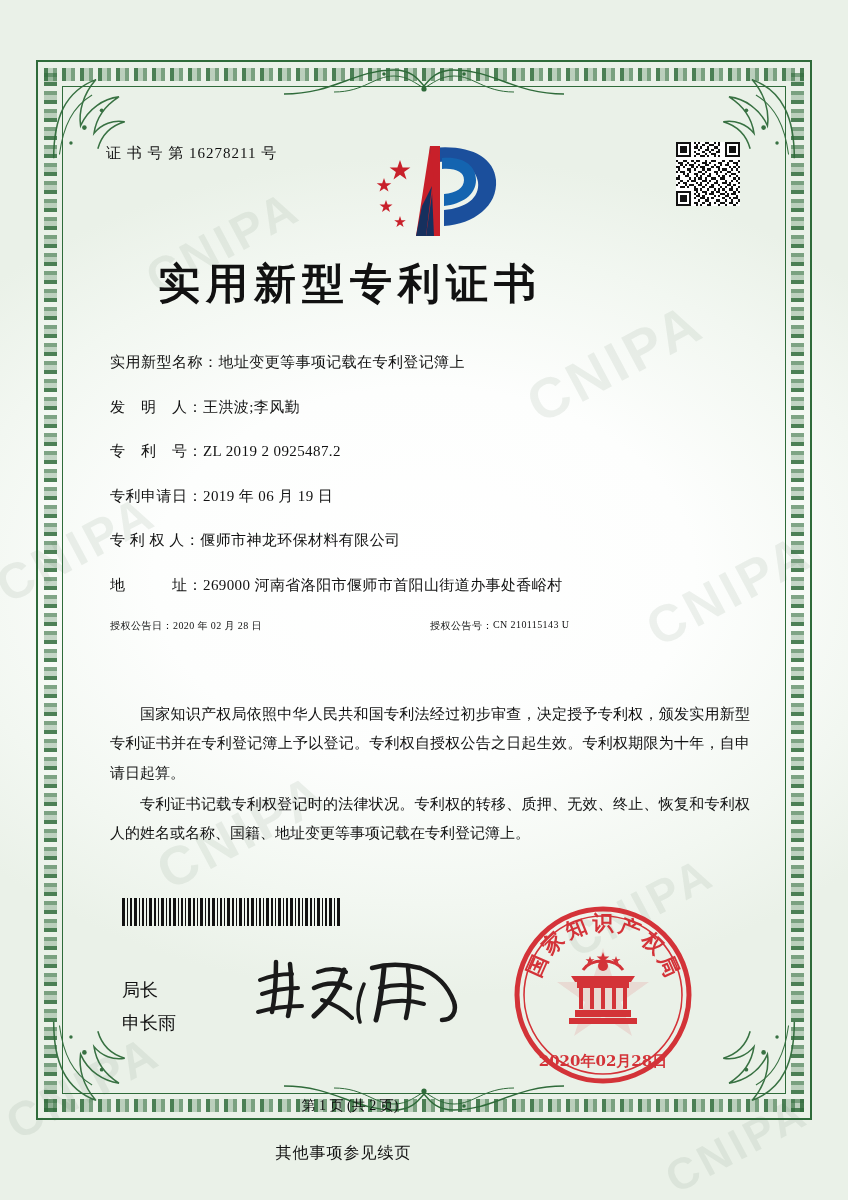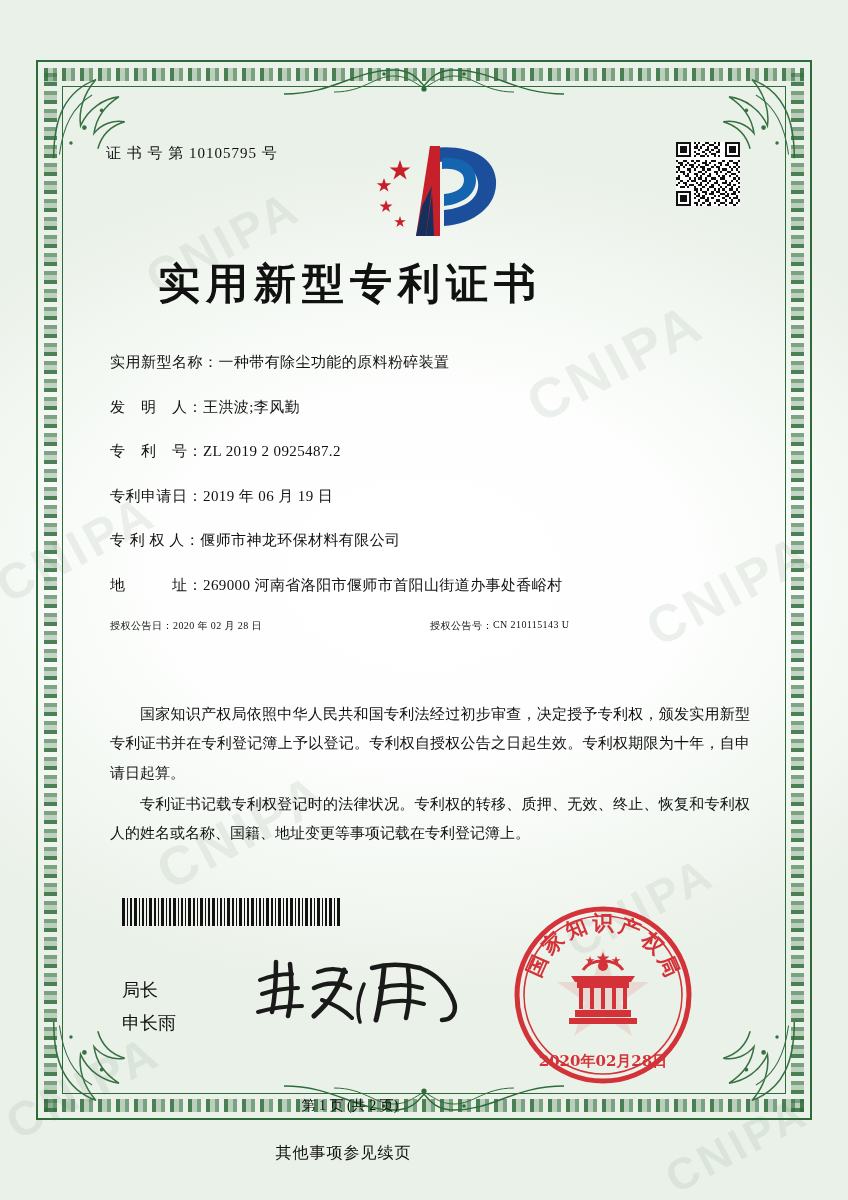--- a/index.html
+++ b/index.html
@@ -324,21 +324,21 @@
   <div class="flourish-bottom">
     <svg viewBox="0 0 300 34" fill="none" stroke="currentColor" stroke-width="1.4">
       <path d="M10 30 C60 30 80 6 120 6 C140 6 146 18 150 22 C154 18 160 6 180 6 C220 6 240 30 290 30"></path>
       <path d="M60 28 C90 28 100 12 120 12 C134 12 142 20 150 24 C158 20 166 12 180 12 C200 12 210 28 240 28" stroke-width="1"></path>
       <circle cx="150" cy="25" r="2.6" fill="currentColor" stroke="none"></circle>
       <circle cx="110" cy="10" r="1.8" fill="currentColor" stroke="none"></circle>
       <circle cx="190" cy="10" r="1.8" fill="currentColor" stroke="none"></circle>
     </svg>
   </div>
 
-  <div class="cert-no">证 书 号 第 10105795 号</div>
+  <div class="cert-no">证 书 号 第 16278211 号</div>
 
   <div class="qr">
     <svg width="64" height="64" viewBox="0 0 29 29" shape-rendering="crispEdges">
       <rect width="29" height="29" fill="#ffffff"></rect>
       <g fill="#111111">
         <rect x="0" y="0" width="7" height="1"></rect>
           <rect x="0" y="6" width="7" height="1"></rect>
         <rect x="0" y="0" width="1" height="7"></rect>
           <rect x="6" y="0" width="1" height="7"></rect>
         <rect x="2" y="2" width="3" height="3"></rect>
@@ -573,21 +573,21 @@
         <polygon points="44,76 45.4,80.2 49.8,80.2 46.2,82.8 47.6,87 44,84.4 40.4,87 41.8,82.8 38.2,80.2 42.6,80.2"></polygon>
       </g>
     </svg>
   </div>
 
   <div class="title">实用新型专利证书</div>
 
   <div class="fields">
     <div class="field">
       <span class="f-label">实用新型名称：</span>
-      <span class="f-value">一种带有除尘功能的原料粉碎装置</span>
+      <span class="f-value">地址变更等事项记载在专利登记簿上</span>
     </div>
     <div class="field">
       <span class="f-label">发　明　人：</span>
       <span class="f-value">王洪波;李风勤</span>
     </div>
     <div class="field">
       <span class="f-label">专　利　号：</span>
       <span class="f-value">ZL 2019 2 0925487.2</span>
     </div>
     <div class="field">

